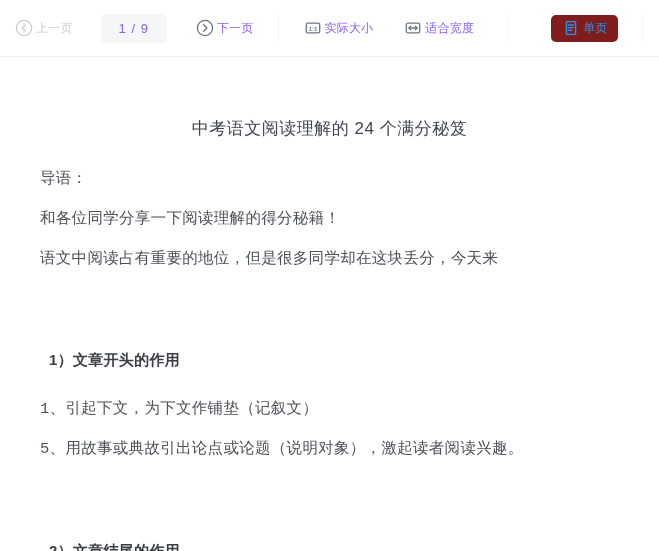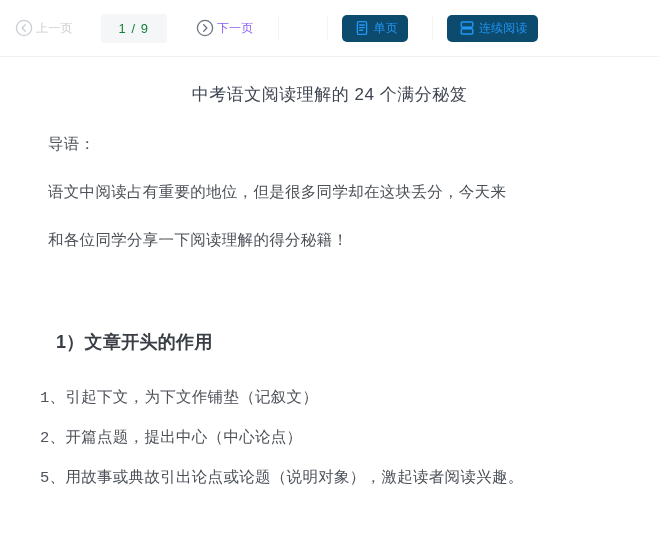--- a/index.html
+++ b/index.html
@@ -47,33 +47,33 @@
     justify-content: center;
   }
   .tb-btn .tb-label {
     font-size: 12px;
     line-height: 14px;
     color: #8b5cf6;
     white-space: nowrap;
     letter-spacing: .2px;
   }
   .tb-btn.disabled .tb-label { color: #c9ced4; }
-  .tb-btn.active { background: #0c4a6e; }
+  .tb-btn.active { background: #7f1d1d; margin-left: 28px; }
   .tb-btn.active .tb-label { color: #2196f3; }
 
   .icon-stroke { stroke: #6b7682; fill: none; stroke-width: 1.3; }
   .icon-stroke-dim { stroke: #c9ced4; fill: none; stroke-width: 1.3; }
   .icon-stroke-act { stroke: #2196f3; fill: none; stroke-width: 1.4; }
 
   .page-pill {
     background: #f5f6f8;
     border-radius: 4px;
     padding: 7px 18px;
     font-size: 13px;
-    color: #15803d;
+    color: #8b5cf6;
     letter-spacing: 1px;
     white-space: nowrap;
     cursor: text;
   }
 
   .tb-sep {
     width: 1px;
     height: 26px;
     background: #f2f4f6;
     flex: 0 0 auto;
@@ -93,39 +93,39 @@
   }
   .doc-page {
     background: #ffffff;
     padding: 0 40px;
     box-sizing: border-box;
   }
   .doc-title {
     text-align: center;
     font-size: 17px;
     color: #3f4550;
-    margin: 26px 0 0 0;
+    margin: 60px 0 0 0;
     font-weight: normal;
     letter-spacing: .5px;
   }
   .doc-p {
     font-size: 15.5px;
     line-height: 40px;
     color: #4c5158;
-    margin: 8px;
+    margin: 0;
     letter-spacing: .3px;
     white-space: nowrap;
   }
   .doc-p.first { margin-top: 18px; }
   .doc-h {
-    font-size: 18px;
+    font-size: 15px;
     line-height: 40px;
     color: #3a3f46;
     font-weight: bold;
-    margin: 16px;
+    margin: 9px;
     letter-spacing: .3px;
   }
   .doc-h.gap-top2 { margin-top: 62px; }
   .doc-li {
     font-size: 15.5px;
     line-height: 40px;
     color: #4c5158;
     margin: 0;
     letter-spacing: .3px;
     white-space: nowrap;
@@ -162,23 +162,43 @@
         <path d="M8.7 6.7 L11.9 10 L8.7 13.3" class="icon-stroke" stroke-linecap="round" stroke-linejoin="round"></path>
       </svg>
     </span>
     <span class="tb-label">下一页</span>
   </div>
 
   <div class="sp-2"></div>
   <div class="tb-sep"></div>
   <div class="sp-2"></div>
 
+  <div class="tb-btn">
+    <span class="tb-ico">
+      <svg width="20" height="20" viewBox="0 0 20 20">
+        <rect x="3.3" y="5.2" width="13.4" height="9.6" rx="1.6" class="icon-stroke"></rect>
+        <text x="10" y="12.6" text-anchor="middle" font-family="Liberation Sans, sans-serif" font-size="6.2" font-weight="bold" fill="#6b7682">1:1</text>
+      </svg>
+    </span>
+    <span class="tb-label">实际大小</span>
+  </div>
 
   <div class="sp-3"></div>
 
+  <div class="tb-btn">
+    <span class="tb-ico">
+      <svg width="20" height="20" viewBox="0 0 20 20">
+        <rect x="3.3" y="5.2" width="13.4" height="9.6" rx="1.6" class="icon-stroke"></rect>
+        <path d="M6.2 10 L13.8 10" class="icon-stroke" stroke-linecap="round"></path>
+        <path d="M7.6 8.2 L5.9 10 L7.6 11.8" class="icon-stroke" stroke-linecap="round" stroke-linejoin="round"></path>
+        <path d="M12.4 8.2 L14.1 10 L12.4 11.8" class="icon-stroke" stroke-linecap="round" stroke-linejoin="round"></path>
+      </svg>
+    </span>
+    <span class="tb-label">适合宽度</span>
+  </div>
 
   <div class="sp-3"></div>
 
 
   <div class="sp-2"></div>
   <div class="tb-sep"></div>
   <div class="sp-2"></div>
 
   <div class="tb-btn active">
     <span class="tb-ico">
@@ -211,24 +231,23 @@
 
   <div class="sp-5"></div>
 </div>
 
 <div class="doc-scroll">
   <div class="doc-page">
 
     <div class="doc-title">中考语文阅读理解的 24 个满分秘笈</div>
 
     <p class="doc-p first">导语：</p>
+    <p class="doc-p">和各位同学分享一下阅读理解的得分秘籍！</p>
     <p class="doc-p">语文中阅读占有重要的地位，但是很多同学却在这块丢分，今天来</p>
-    <p class="doc-p">和各位同学分享一下阅读理解的得分秘籍！</p>
 
     <p class="doc-h gap-top2">1）文章开头的作用</p>
     <p class="doc-li">1、引起下文，为下文作铺垫（记叙文）</p>
-    <p class="doc-li">2、开篇点题，提出中心（中心论点）</p>
     <p class="doc-li">5、用故事或典故引出论点或论题（说明对象），激起读者阅读兴趣。</p>
 
     <p class="doc-h gap-top2">2）文章结尾的作用</p>
 
   </div>
 </div>
 
 </body></html>

